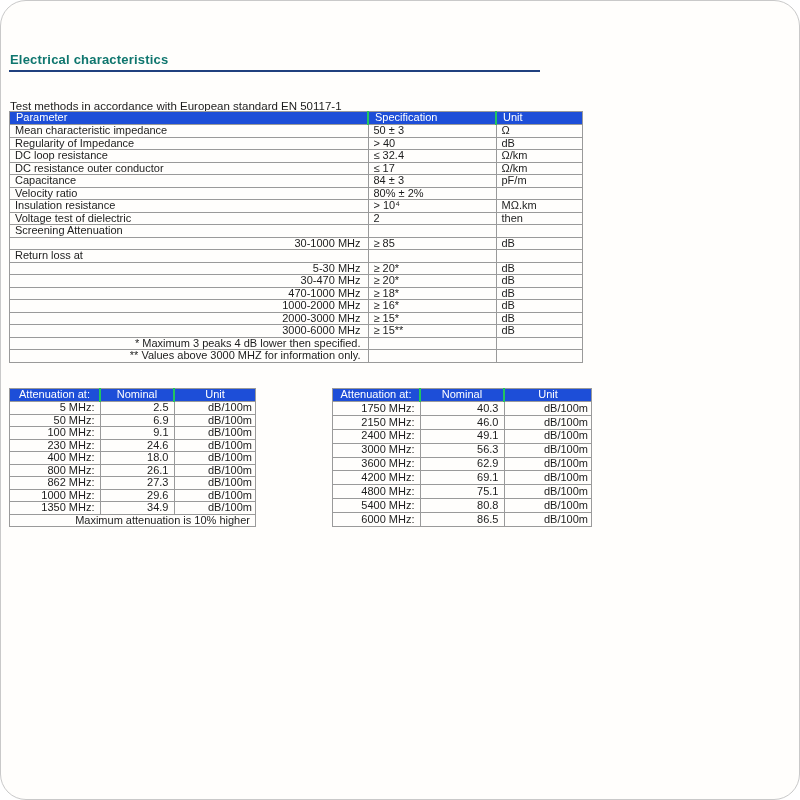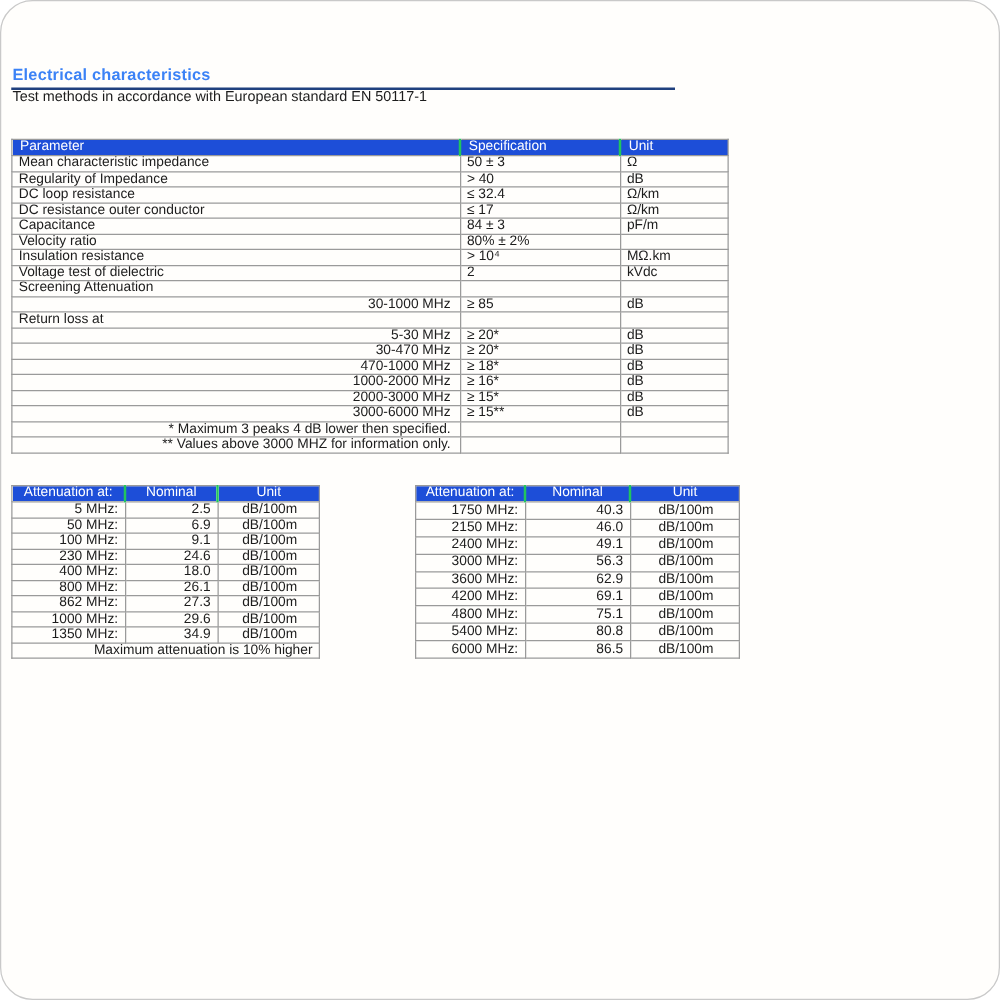--- a/index.html
+++ b/index.html
@@ -10,31 +10,31 @@
     background: #fffefc;
     border: 1px solid #c9c9c9;
     border-radius: 26px;
     overflow: hidden;
     font-family: "Liberation Sans", sans-serif;
     color: #1c1c1c;
   }
   .heading {
     position: absolute; left: 9px; top: 51px;
     font-size: 13px; font-weight: bold;
-    color: #3b82f6;
+    color: #0f766e;
     letter-spacing: 0.2px;
   }
   .heading-rule {
     position: absolute; left: 8px; top: 69px;
     width: 531px; height: 2px;
     background: #20407e;
   }
   .intro {
-    position: absolute; left: 9px; top: 71px;
-    margin: 0; font-size: 11.5px;
+    position: absolute; left: 9px; top: 99px;
+    margin: 0; font-size: 11.5px; text-decoration: underline;
   }
   table {
     border-collapse: collapse;
     table-layout: fixed;
     font-family: "Liberation Sans", sans-serif;
     font-size: 11px;
     color: #1c1c1c;
     border: 1px solid #6e6e6e;
   }
   th, td {
@@ -65,21 +65,21 @@
   .spec-table tr.right td:nth-child(1) { text-align: right; padding-right: 7px; }
 
   
   .atten-row {
     position: absolute; left: 8px; top: 387px;
     display: flex;
   }
   .atten th { text-align: center; padding: 0 2px; margin-left: 48px; }
   .atten td:nth-child(1),
   .atten td:nth-child(2) { text-align: right; padding-right: 5px; }
-  .atten td:nth-child(3) { text-align: center; padding-left: 5px; }
+  .atten td:nth-child(3) { text-align: right; padding-left: 5px; }
   .atten tfoot td { text-align: right; padding-right: 6px; }
   .atten-left  { width: 229px; margin-right: 76px; }
   .atten-left  .col-freq { width: 85px; }
   .atten-left  .col-nom  { width: 68px; }
   .atten-left  .col-unit { width: 76px; }
   .atten-right { width: 242px; }
   .atten-right .col-freq { width: 82px; }
   .atten-right .col-nom  { width: 78px; }
   .atten-right .col-unit { width: 82px; }
 </style>
@@ -132,21 +132,21 @@
           <td></td>
         </tr>
         <tr>
           <td>Insulation resistance</td>
           <td>&gt; 10⁴</td>
           <td>MΩ.km</td>
         </tr>
         <tr>
           <td>Voltage test of dielectric</td>
           <td>2</td>
-          <td>kVdc</td>
+          <td>then</td>
         </tr>
         <tr>
           <td>Screening Attenuation</td>
           <td></td>
           <td></td>
         </tr>
         <tr class="right">
           <td>30-1000 MHz</td>
           <td>≥ 85</td>
           <td>dB</td>

